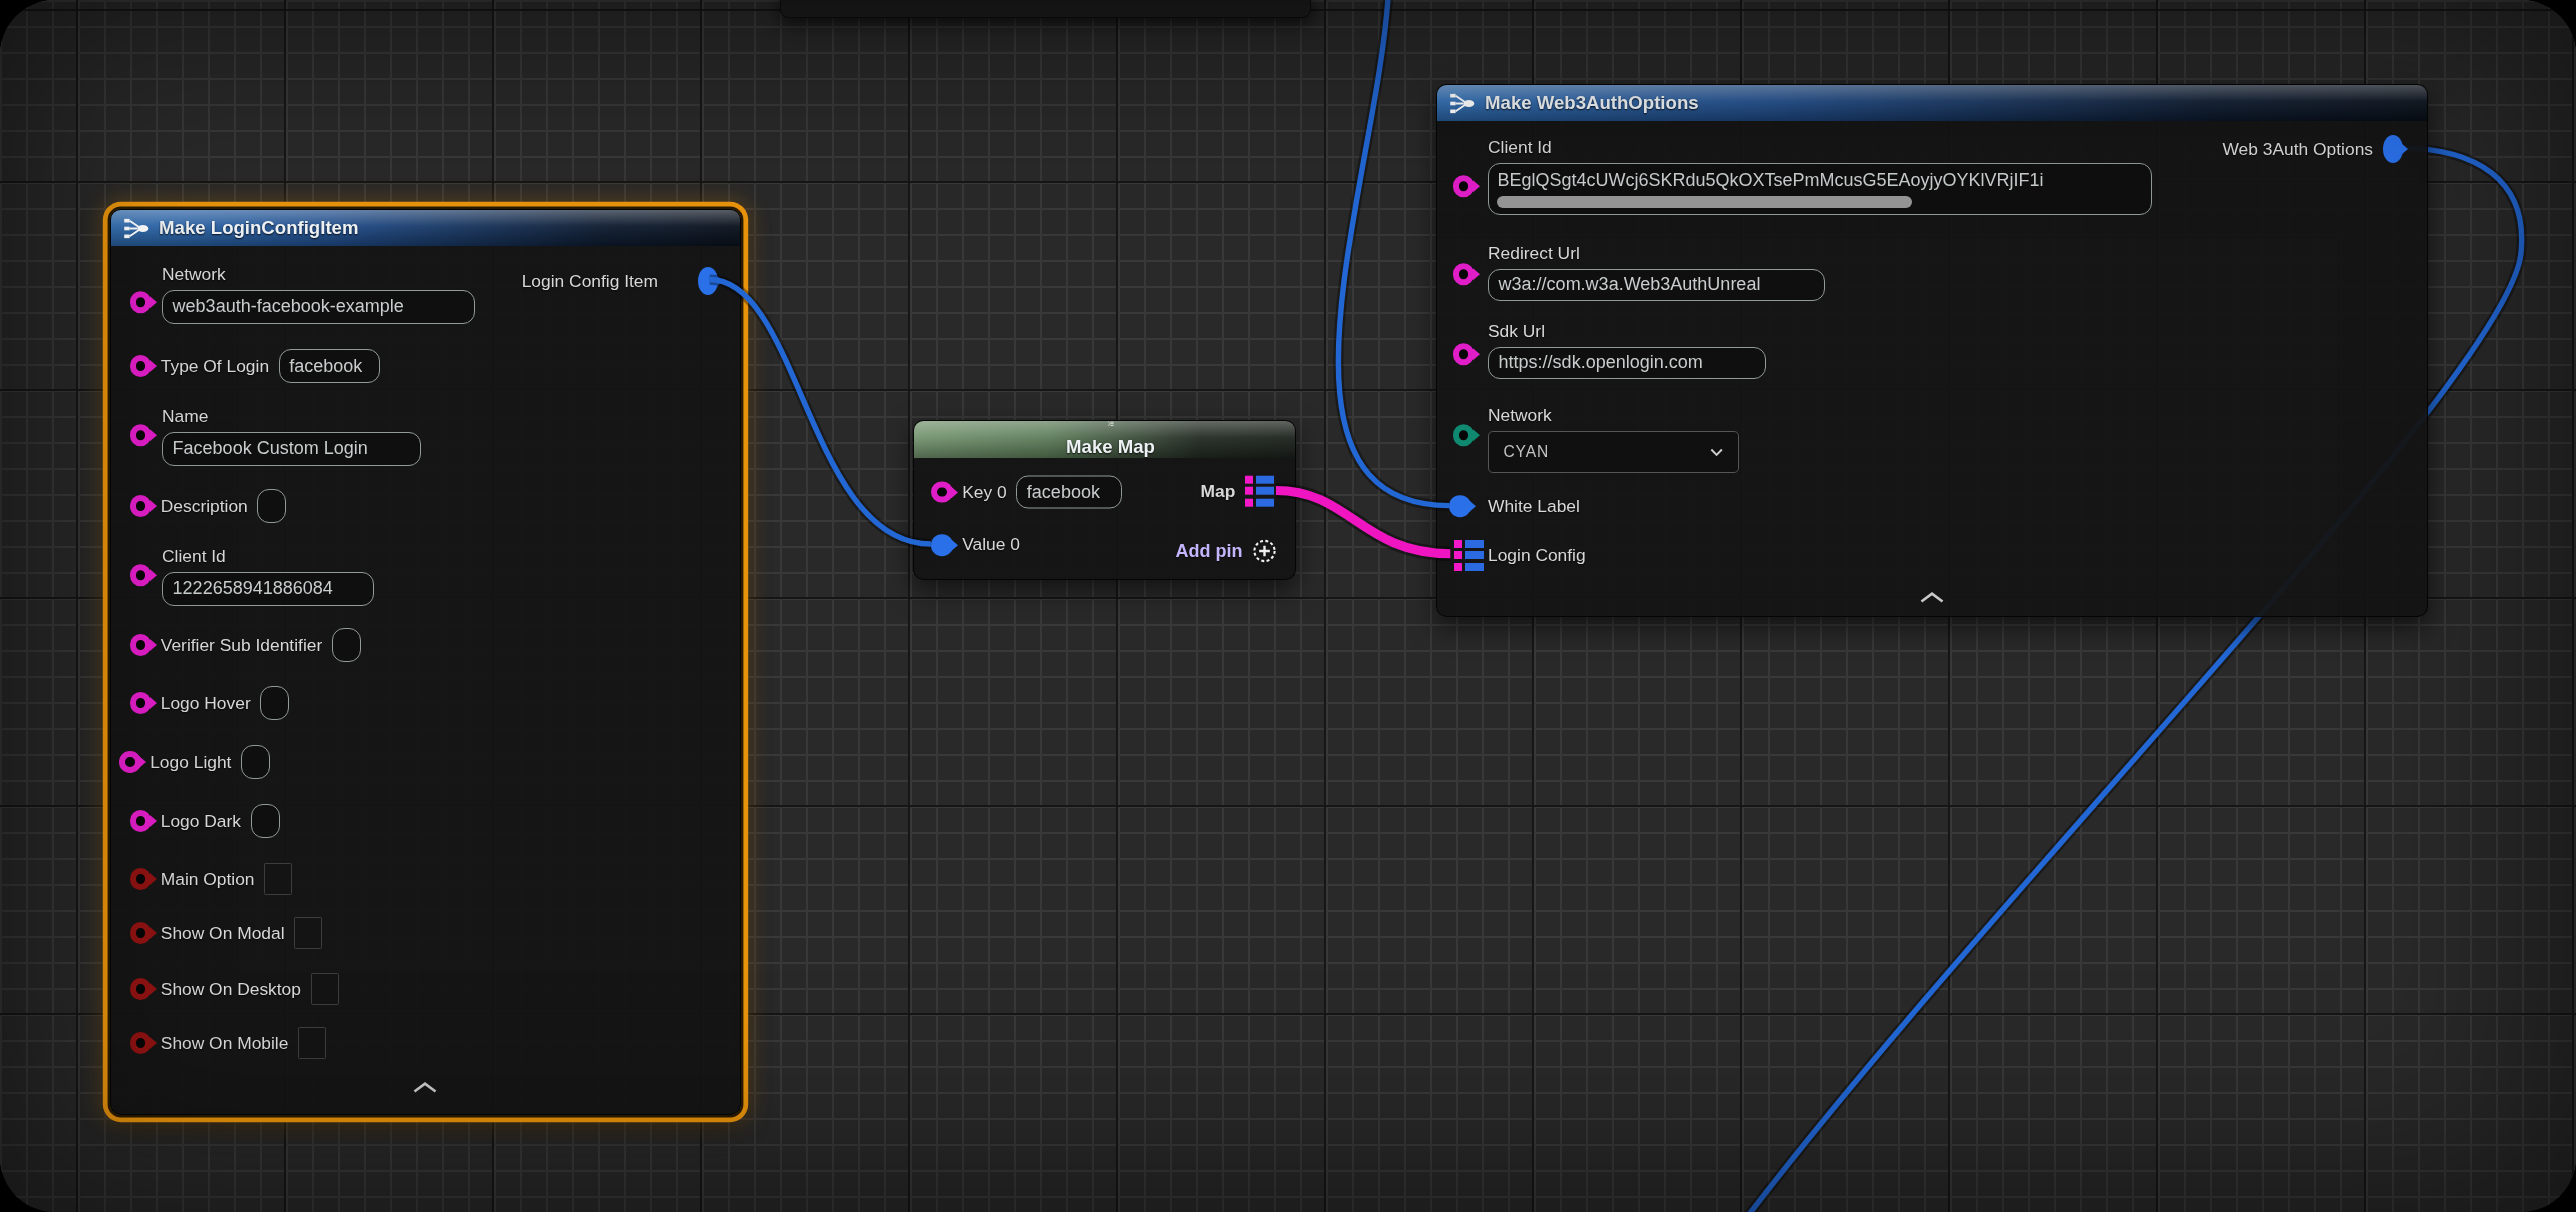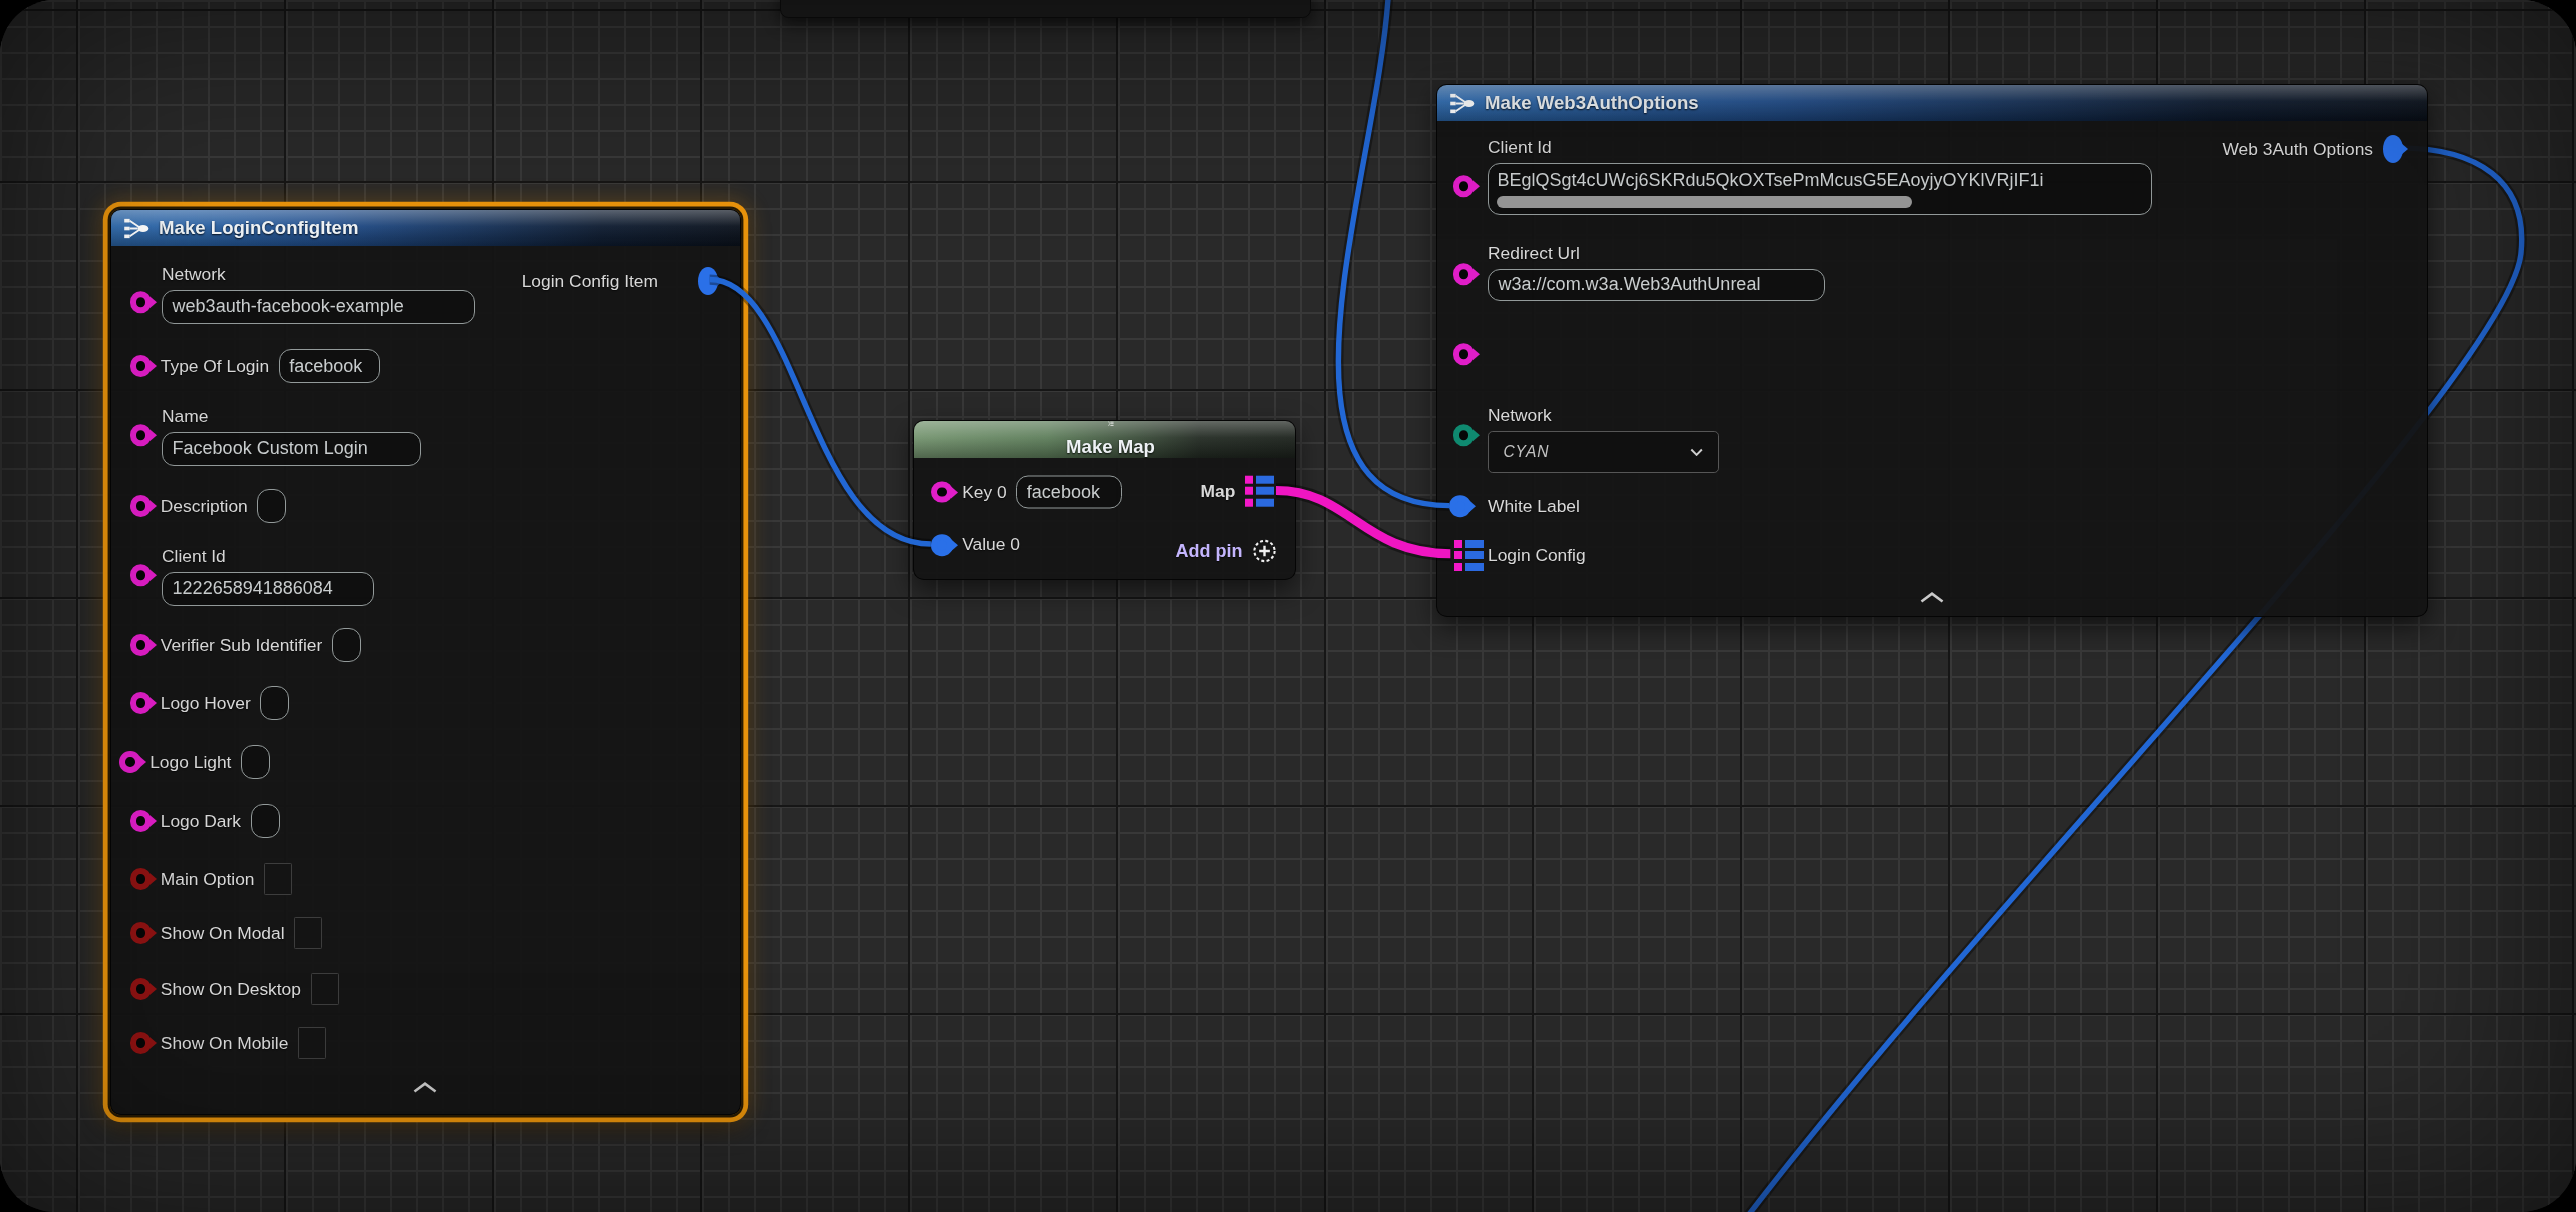--- a/index.html
+++ b/index.html
@@ -261,25 +261,31 @@
 
       <span class="pin str abs" style="left:15.6px;top:189px;"></span>
       <div class="grp" style="left:51px;top:158px;">
         <span class="plabel stacklabel">Redirect Url</span>
         <div class="tbox" style="width:337px;height:32px;">
           <span>w3a://com.w3a.Web3AuthUnreal</span>
         </div>
       </div>
 
       <span class="pin str abs" style="left:15.6px;top:269px;"></span>
+      <div class="grp" style="left:51px;top:236px;">
+        <span class="plabel stacklabel">Sdk Url</span>
+        <div class="tbox" style="width:278px;height:32px;">
+          <span>https://sdk.openlogin.com</span>
+        </div>
+      </div>
 
       <span class="pin enum abs" style="left:15.6px;top:350px;"></span>
       <div class="grp" style="left:51px;top:320px;">
         <span class="plabel stacklabel">Network</span>
-        <div class="ddbox" style="width:231px;height:42px;font-style:italic;">
+        <div class="ddbox" style="width:251px;height:42px;">
           <span class="ddtext">CYAN</span>
           <svg width="13.2" height="8.4" viewBox="0 0 20 12">
             <polyline points="2,2 10,10 18,2" fill="none" stroke="#cfcfcf" stroke-width="3"></polyline>
           </svg>
         </div>
       </div>
 
       <span class="pin obj abs" style="left:12px;top:421px;"></span>
       <span class="plabel" style="position:absolute;left:51px;top:421px;transform:translateY(-50%);">White Label</span>
 

